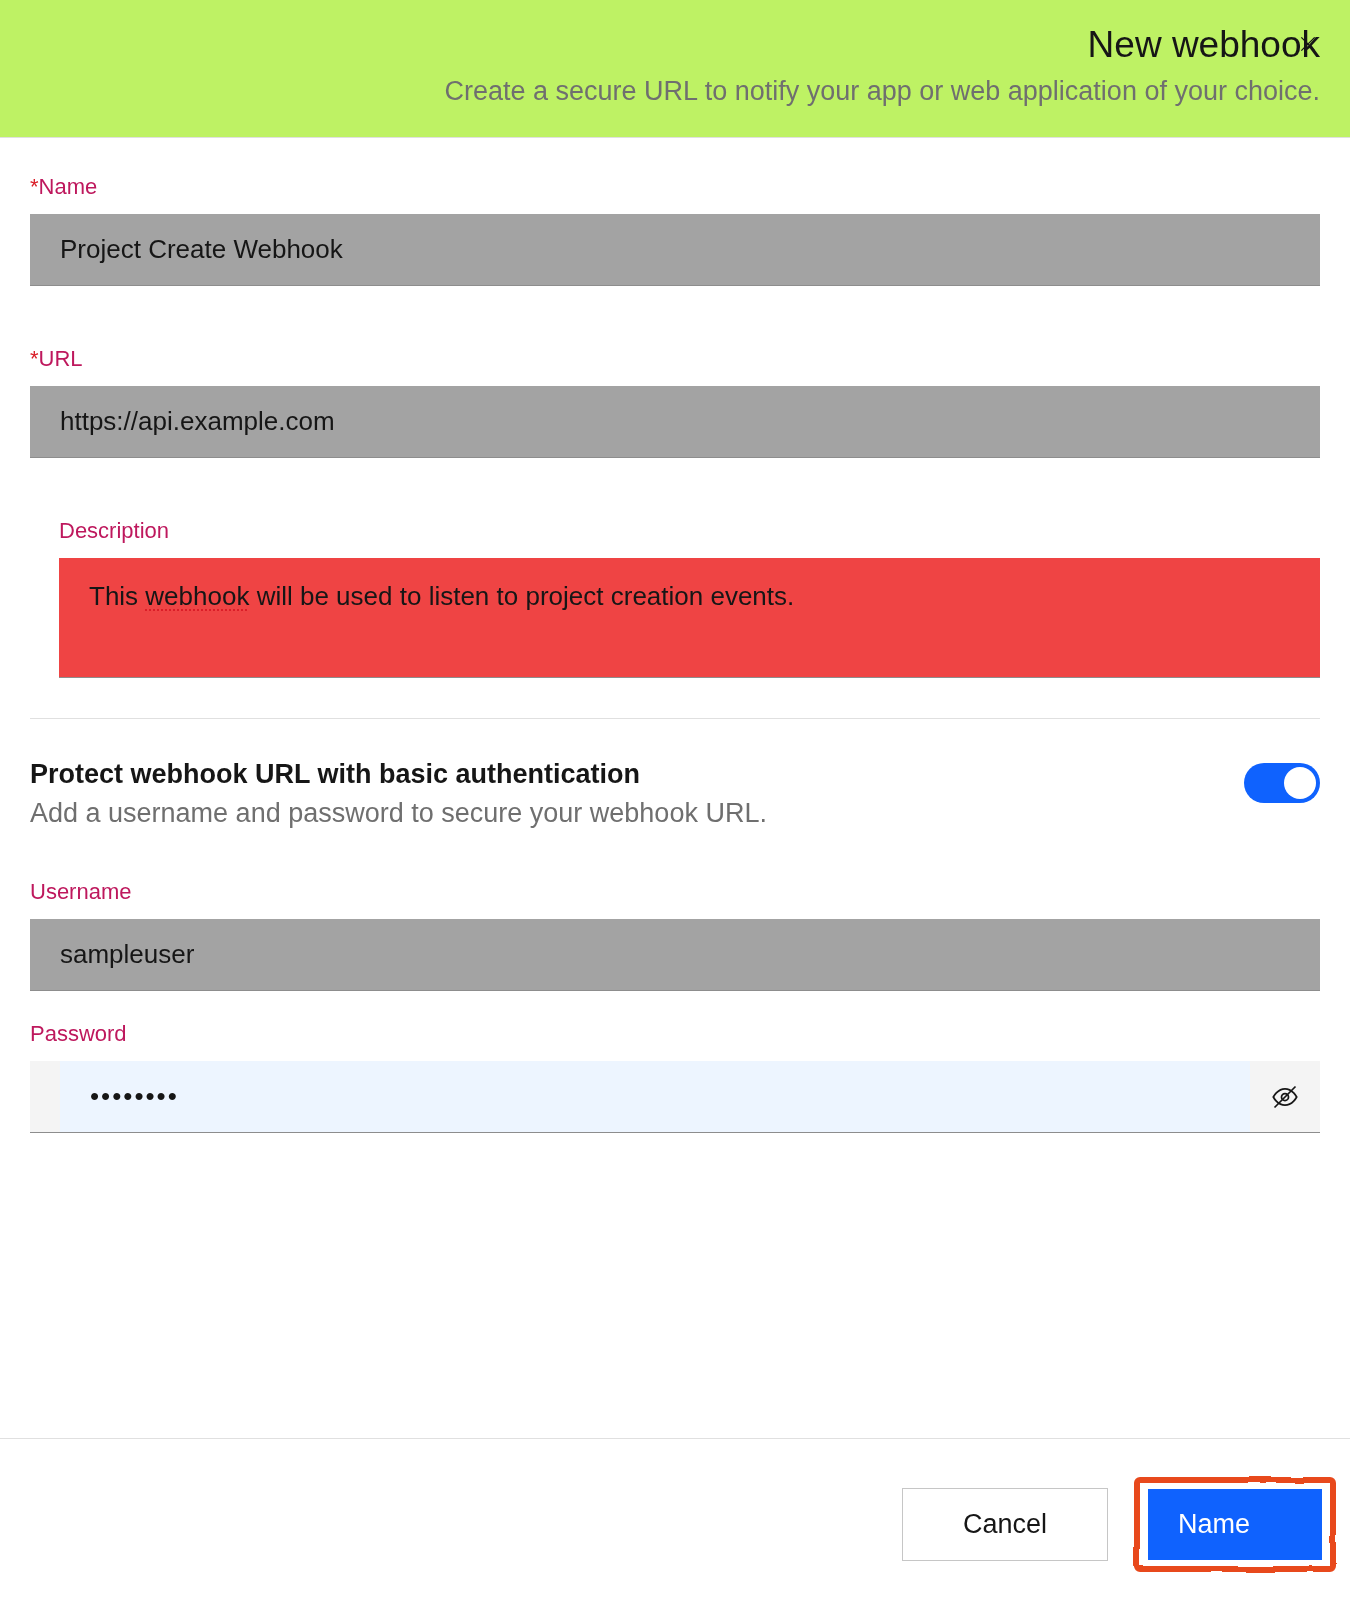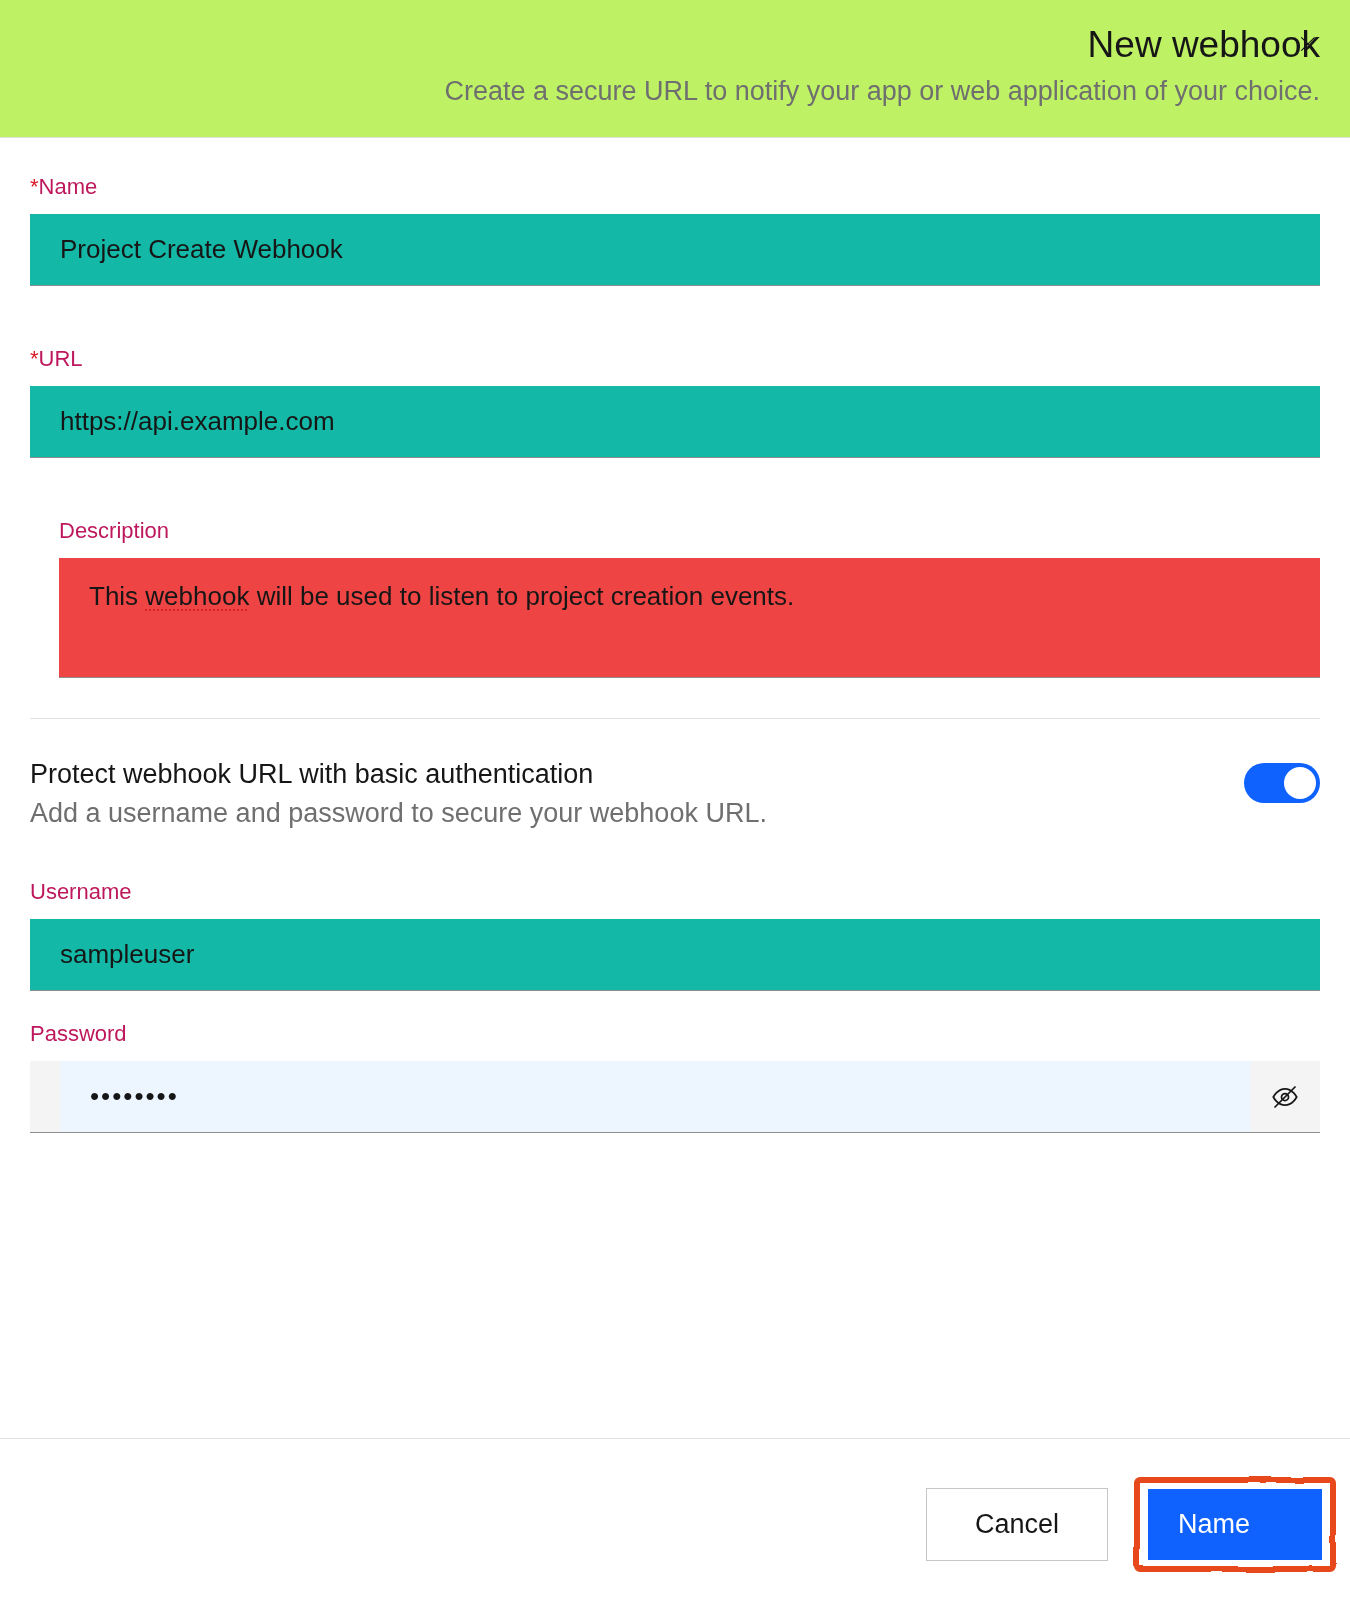--- a/index.html
+++ b/index.html
@@ -68,21 +68,21 @@
       color: #be185d;
       margin-bottom: 14px;
     }
     .required::before {
       content: "*";
       color: #da1e28;
       margin-right: 0px;
     }
     .text-input {
       width: 100%;
-      background: #14b8a6;
+      background: #a3a3a3;
       border: none;
       border-bottom: 1px solid #8d8d8d;
       padding: 20px 30px;
       font-size: 26px;
       color: #161616;
       outline: none;
       font-family: inherit;
     }
     .textarea-input {
       width: 100%;
@@ -111,21 +111,21 @@
       margin: 30px 0 40px 0;
     }
     .auth-section {
       display: flex;
       justify-content: space-between;
       align-items: flex-start;
       margin-bottom: 50px;
     }
     .auth-text h3 {
       font-size: 27px;
-      font-weight: 400;
+      font-weight: 700;
       color: #161616;
       margin-bottom: 8px;
     }
     .auth-text p {
       font-size: 27px;
       color: #6f6f6f;
     }
     .toggle {
       width: 76px;
       height: 40px;
@@ -192,21 +192,21 @@
       right: 0;
       border-top: 1px solid #e0e0e0;
       padding: 42px 20px;
       display: flex;
       justify-content: flex-end;
       gap: 32px;
       align-items: center;
     }
     .btn {
       font-size: 27px;
-      padding: 20px 48px;
+      padding: 20px 60px;
       cursor: pointer;
       font-family: inherit;
       border: none;
     }
     .btn-cancel {
       background: #fff;
       border: 1px solid #c6c6c6;
       color: #161616;
     }
     .btn-save {

